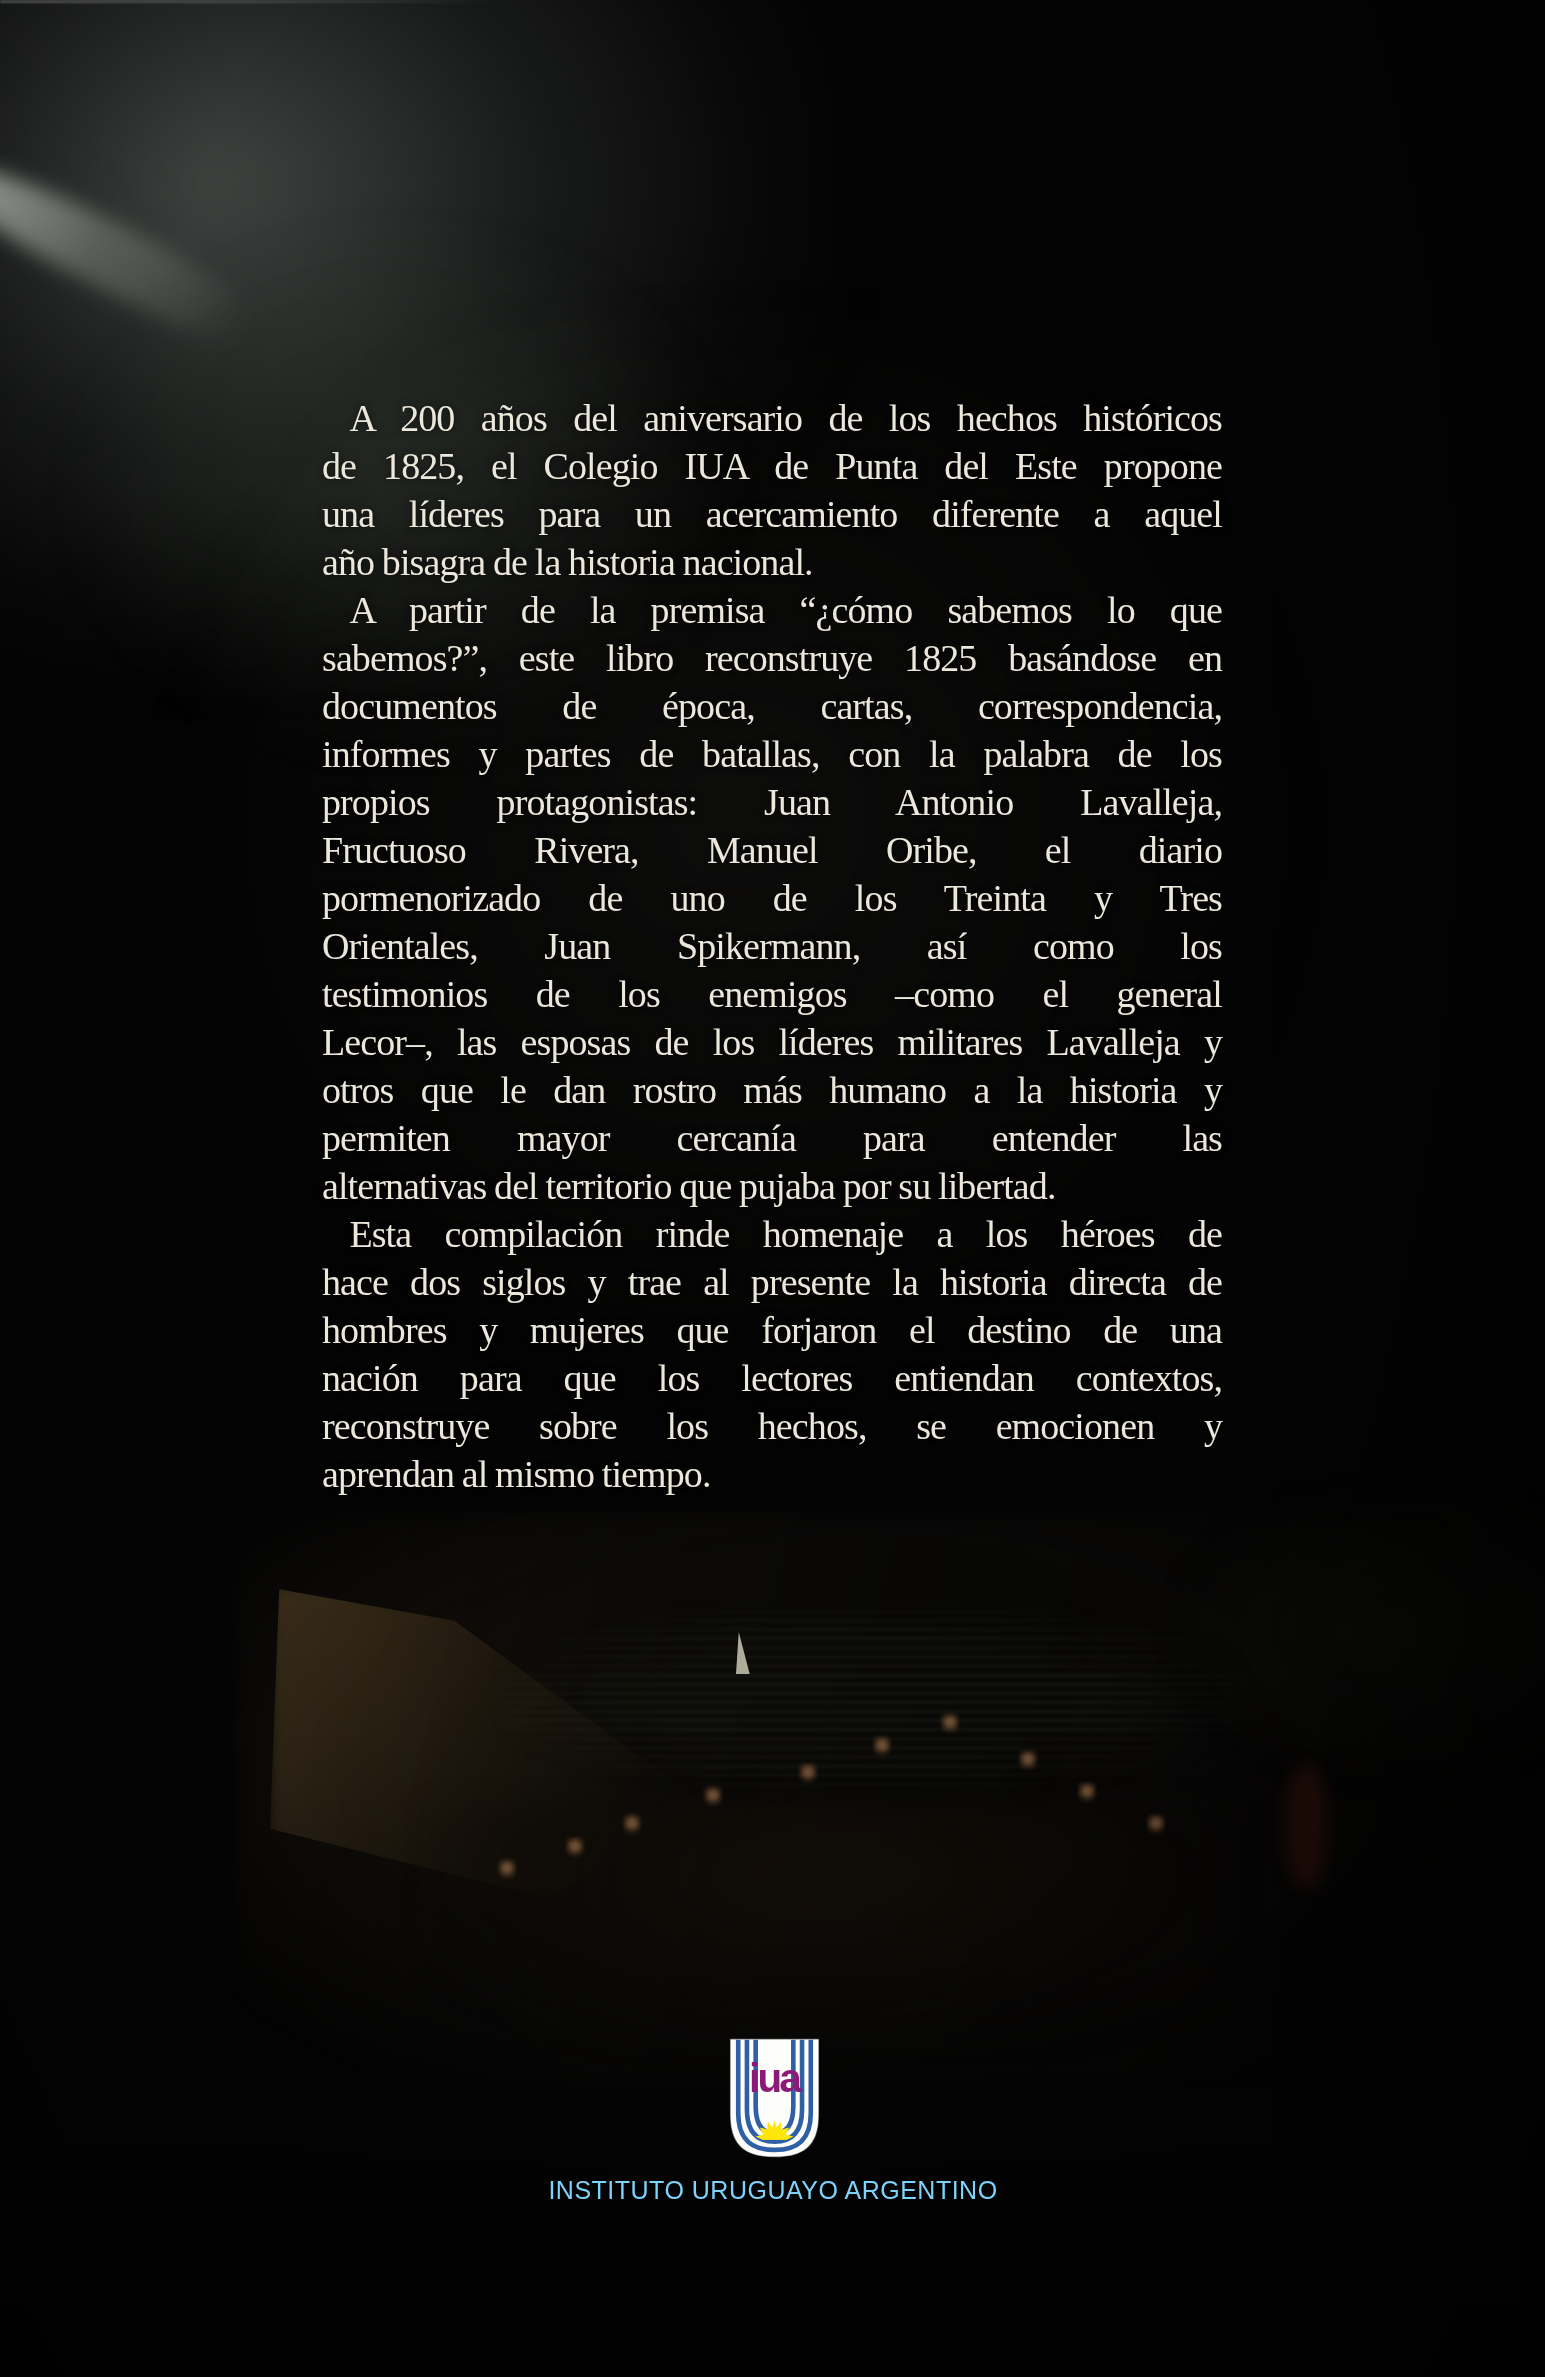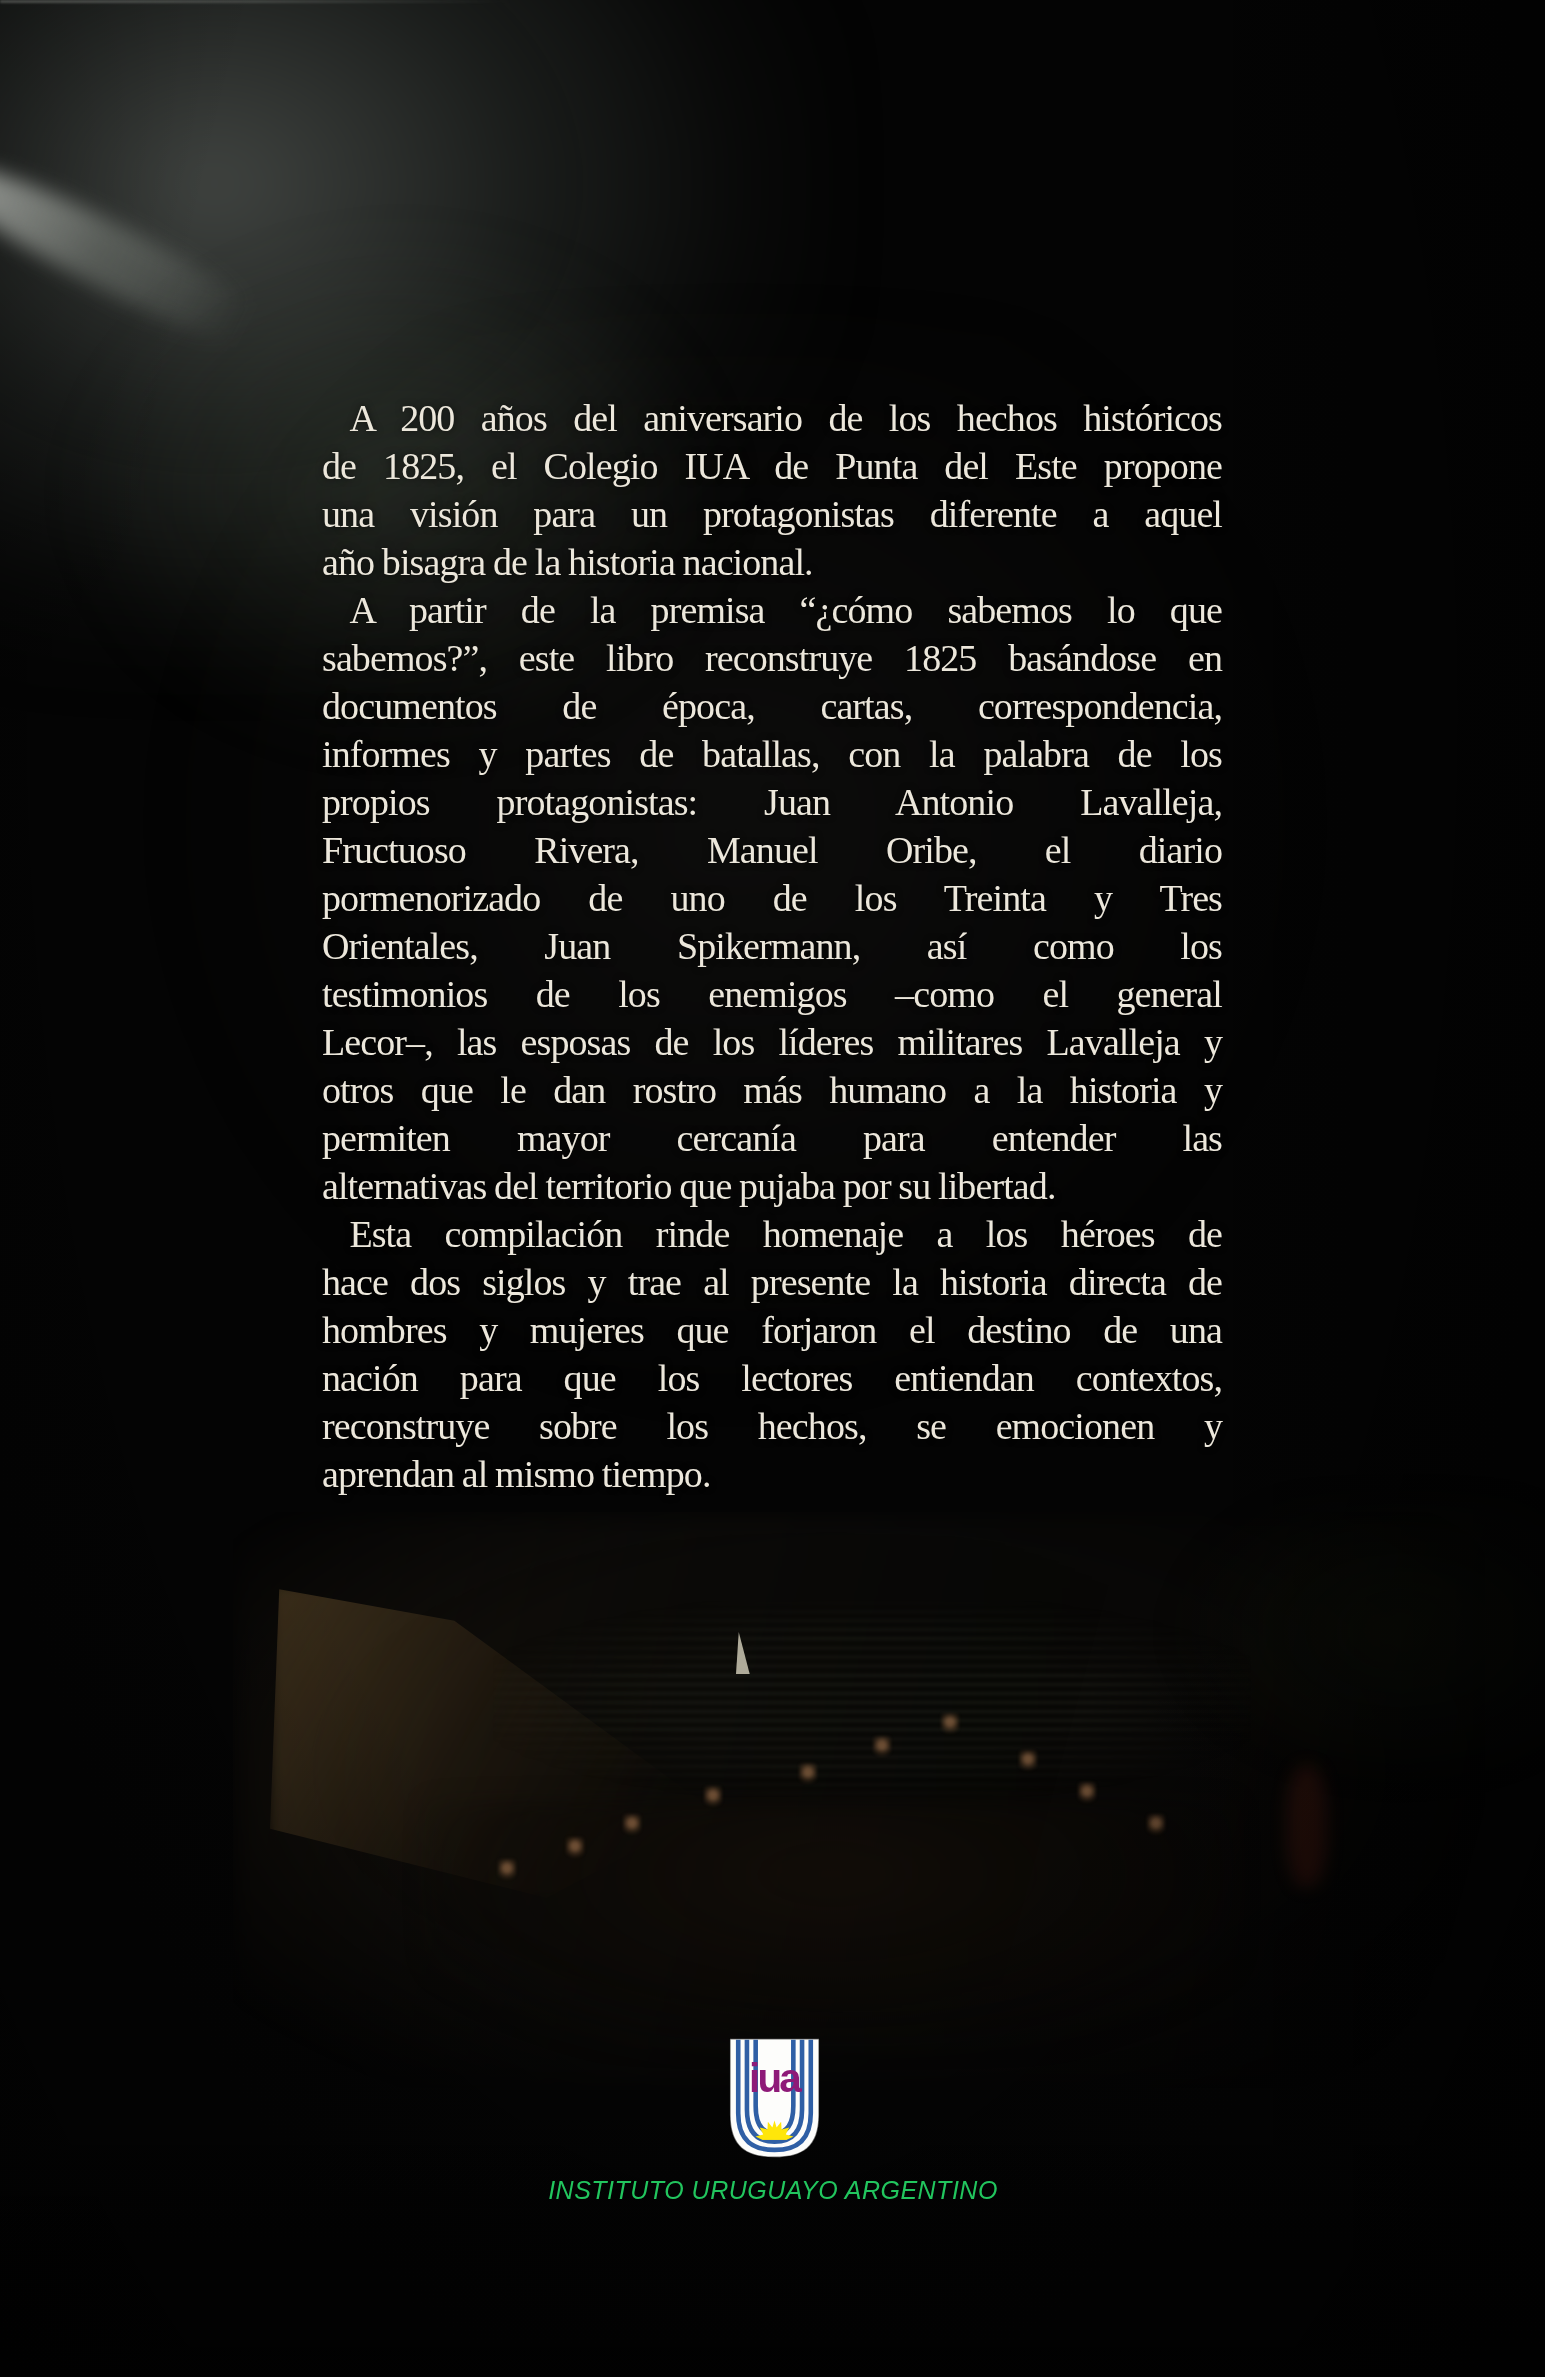--- a/index.html
+++ b/index.html
@@ -65,22 +65,21 @@
     text-align:justify;text-align-last:justify;
     text-shadow:0 0 7.3px rgba(0,0,0,0.6);
   }
   .first{text-indent:27.4px;}
   .plast{text-align-last:left;}
   
   .logo-svg{position:absolute;left:725px;top:2036px;width:99px;height:124px;}
   .institute{
     position:absolute;left:0;right:0;top:2176px;text-align:center;
     font-family:"Liberation Sans", sans-serif;font-size:25px;letter-spacing:0.5px;
-    color:#22c55e;
-    font-style:italic;
+    color:#7dd3fc;
   }
 </style>
 </head>
 <body>
 
 <div class="page">
 
   <div class="layer glow-topleft"></div>
   <div class="layer glow-green"></div>
   <div class="layer streak"></div>
@@ -102,21 +101,21 @@
   <div class="layer face" style="left:941px;top:1713px"></div>
   <div class="layer face" style="left:1019px;top:1750px"></div>
   <div class="layer face" style="left:1078px;top:1782px"></div>
   <div class="layer face" style="left:1147px;top:1814px"></div>
   <div class="layer redflag"></div>
   <div class="layer vignette"></div>
 
   <div class="text-block">
     <div class="ln first">A 200 años del aniversario de los hechos históricos</div>
     <div class="ln">de 1825, el Colegio IUA de Punta del Este propone</div>
-    <div class="ln">una visión para un protagonistas diferente a aquel</div>
+    <div class="ln">una líderes para un acercamiento diferente a aquel</div>
     <div class="ln plast">año bisagra de la historia nacional.</div>
     <div class="ln first">A partir de la premisa “¿cómo sabemos lo que</div>
     <div class="ln">sabemos?”, este libro reconstruye 1825 basándose en</div>
     <div class="ln">documentos de época, cartas, correspondencia,</div>
     <div class="ln">informes y partes de batallas, con la palabra de los</div>
     <div class="ln">propios protagonistas: Juan Antonio Lavalleja,</div>
     <div class="ln">Fructuoso Rivera, Manuel Oribe, el diario</div>
     <div class="ln">pormenorizado de uno de los Treinta y Tres</div>
     <div class="ln">Orientales, Juan Spikermann, así como los</div>
     <div class="ln">testimonios de los enemigos –como el general</div>

